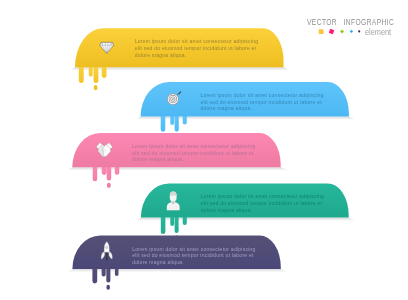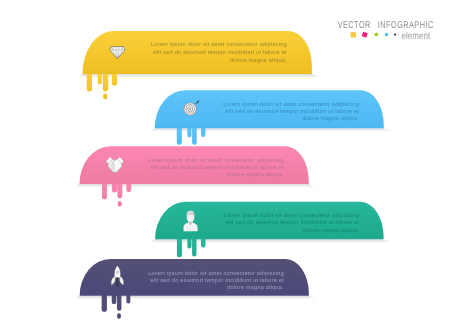--- a/index.html
+++ b/index.html
@@ -1,19 +1,19 @@
 <!DOCTYPE html>
 <html><head>
 <meta charset="utf-8">
 <title>Vector Infographic Element</title>
 <style>
   html,body{margin:0;padding:0;background:#ffffff;}
   body{width:408px;height:300px;overflow:hidden;position:relative;
        font-family:"Liberation Sans",sans-serif;}
-  #stage{position:absolute;left:0;top:0;width:408px;height:300px;text-align:right;}
+  #stage{position:absolute;left:0;top:0;width:408px;height:300px;}
   svg{display:block;shape-rendering:geometricPrecision;}
   .btxt{position:absolute;width:126px;font-size:5px;letter-spacing:.25px;
         line-height:6.65px;white-space:normal;}
   .ttl{position:absolute;font-size:9px;letter-spacing:.55px;word-spacing:1.3px;color:#8e8e8e;white-space:pre;
        transform:scaleX(.74);transform-origin:0 0;}
   .sub{position:absolute;font-size:9.2px;letter-spacing:0;color:#a3a3a3;white-space:nowrap;
        transform:scaleX(.80);transform-origin:0 0;}
   .sw{position:absolute;}
 </style>
 </head>

